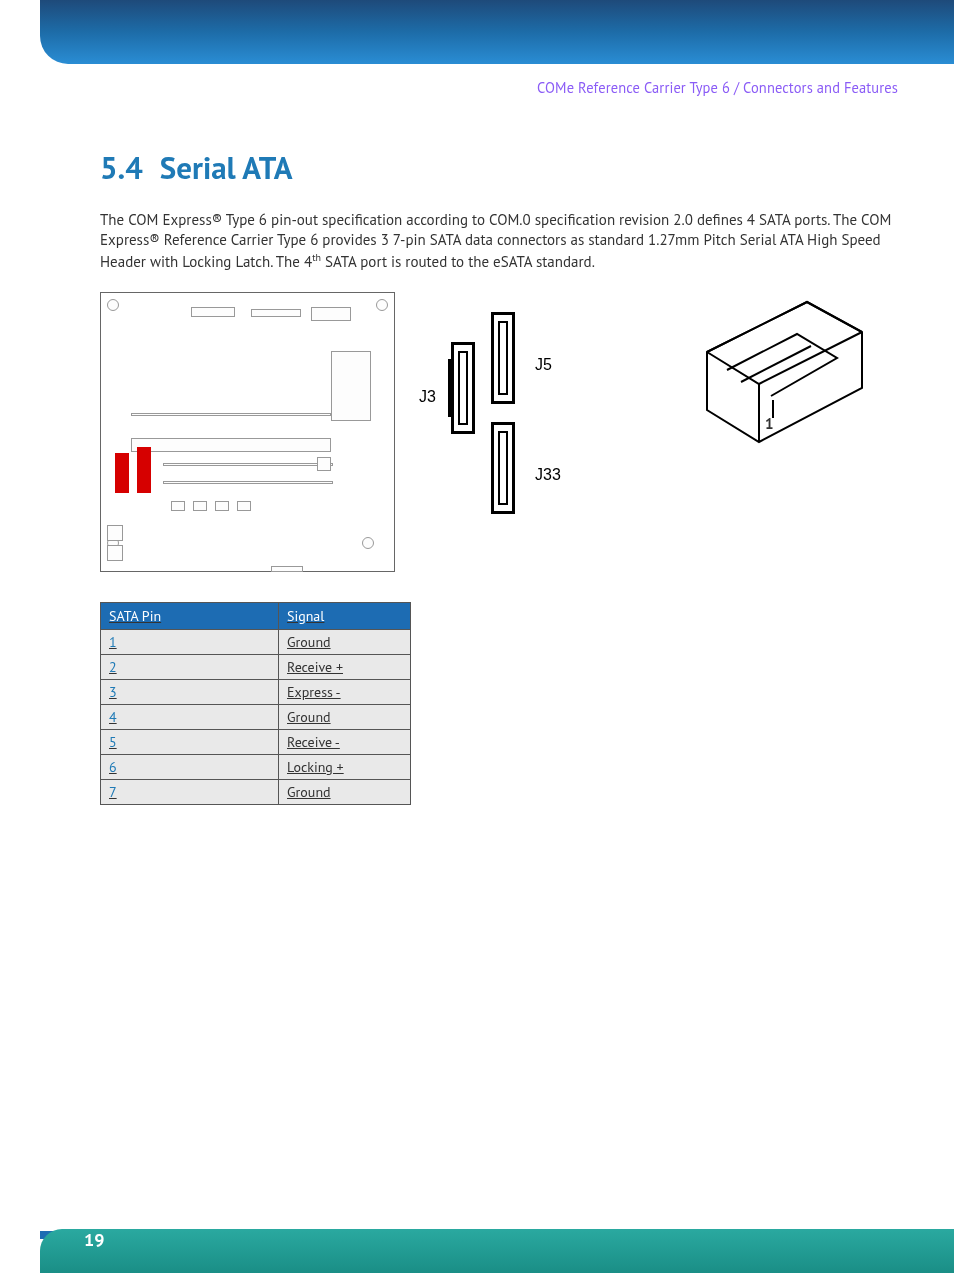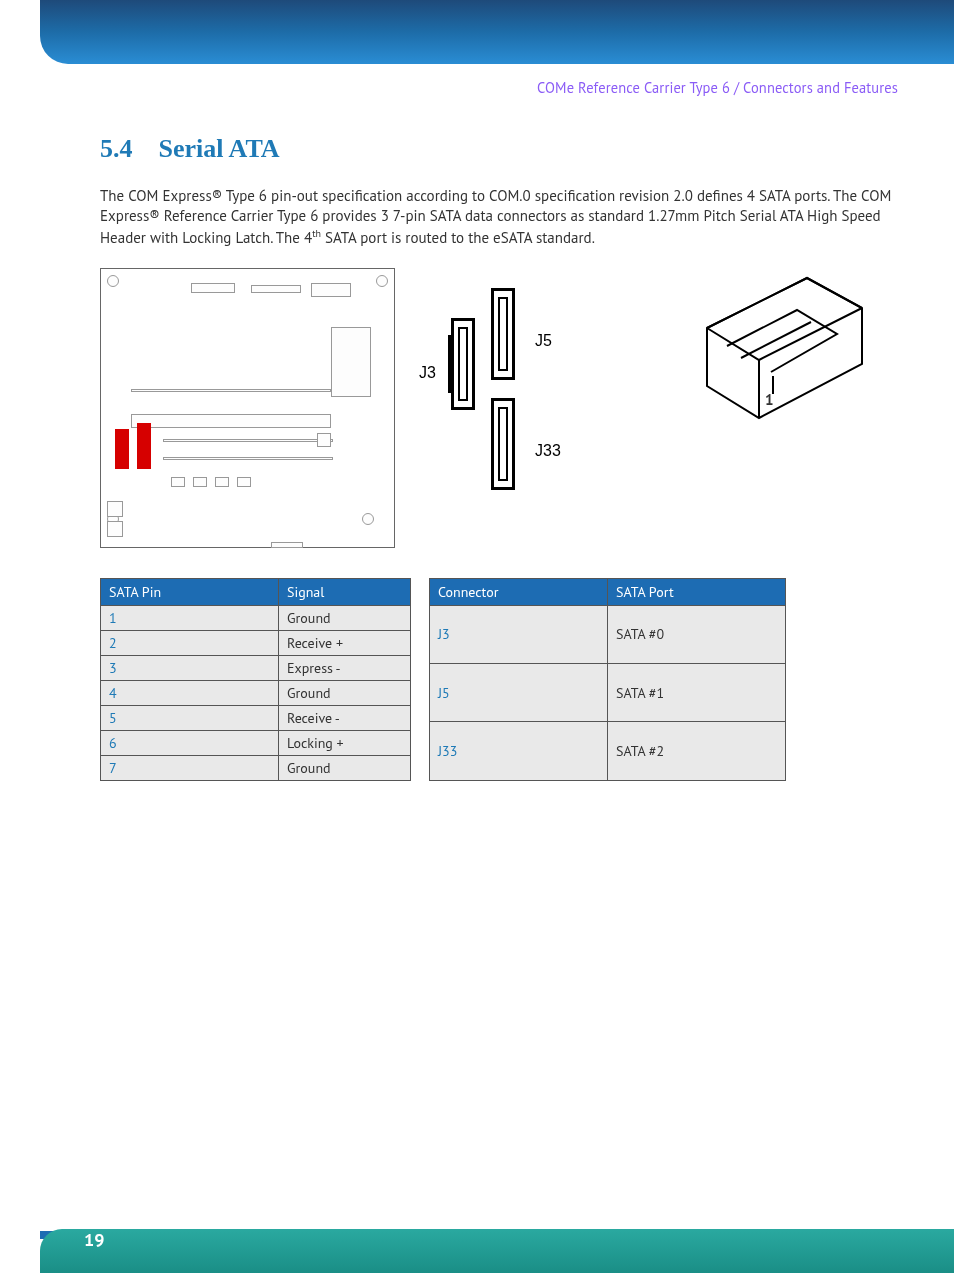--- a/index.html
+++ b/index.html
@@ -25,24 +25,23 @@
     top: 78px;
     font-size: 14.5px;
     color: #8b5cf6;
     letter-spacing: 0.1px;
   }
   .content {
     padding: 70px 56px 0 100px;
   }
   .sec-heading {
     color: #1f7ab6;
-    font-size: 26px;
+    font-size: 31px;
     font-weight: 700;
-    margin: 0 0 22px 0;
-    font-family: Liberation Serif, serif;
+    margin: 13px 0 22px 0;
   }
   .sec-heading .num { display: inline-block; width: 52px; }
   .body-text {
     font-size: 15px;
     line-height: 1.35;
     color: #333;
     margin: 0 0 20px 0;
   }
   sup { font-size: 10px; }
   .figure-row {
@@ -66,21 +65,21 @@
   .conn.j3  { left: 40px; top: 50px; width: 24px; height: 92px; }
   .conn.j5  { left: 80px; top: 20px; width: 24px; height: 92px; }
   .conn.j33 { left: 80px; top: 130px; width: 24px; height: 92px; }
   .conn::after { content:""; position:absolute; left:4px; right:4px; top:6px; bottom:6px; border:2px solid #000; }
   .conn.j3::before { content:""; position:absolute; left:-6px; top:14px; bottom:14px; width:4px; background:#000; }
   .clabel { position:absolute; font-size:16px; font-family: Arial, sans-serif; color:#000; }
   .clabel.j3  { left: 8px;  top: 96px; }
   .clabel.j5  { left: 124px; top: 64px; }
   .clabel.j33 { left: 124px; top: 174px; }
 
-  .tables-row { display:flex; gap: 18px; }
+  .tables-row { display:flex; gap: 34px; text-decoration: underline; }
   .tbl { border-collapse: collapse; font-size: 14px; }
   .tbl th {
     background: #1d6cb3;
     color: #fff;
     font-weight: 400;
     text-align: left;
     padding: 4px 8px;
     border: 1px solid #555;
   }
   .tbl td {
@@ -217,42 +216,20 @@
             <td>6</td>
             <td>Locking +</td>
           </tr>
         <tr>
             <td>7</td>
             <td>Ground</td>
           </tr>
       </tbody>
     </table>
 
-    <table class="tbl t2">
-      <thead>
-        <tr>
-          <th>Connector</th>
-          <th>SATA Port</th>
-        </tr>
-      </thead>
-      <tbody>
-        <tr>
-            <td>J3</td>
-            <td>SATA #0</td>
-          </tr>
-        <tr>
-            <td>J5</td>
-            <td>SATA #1</td>
-          </tr>
-        <tr>
-            <td>J33</td>
-            <td>SATA #2</td>
-          </tr>
-      </tbody>
-    </table>
 
   </div>
 </div>
 
 <div class="footer">
   <div class="stripe"></div>
   <div class="bar"></div>
   <div class="num">19</div>
 </div>
 

